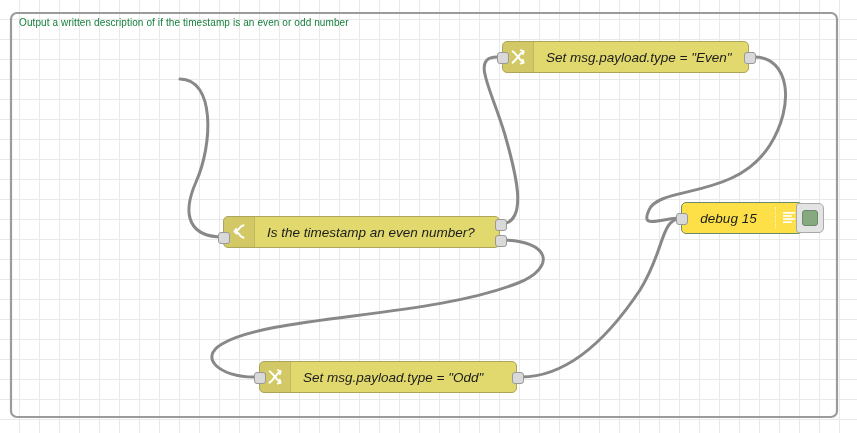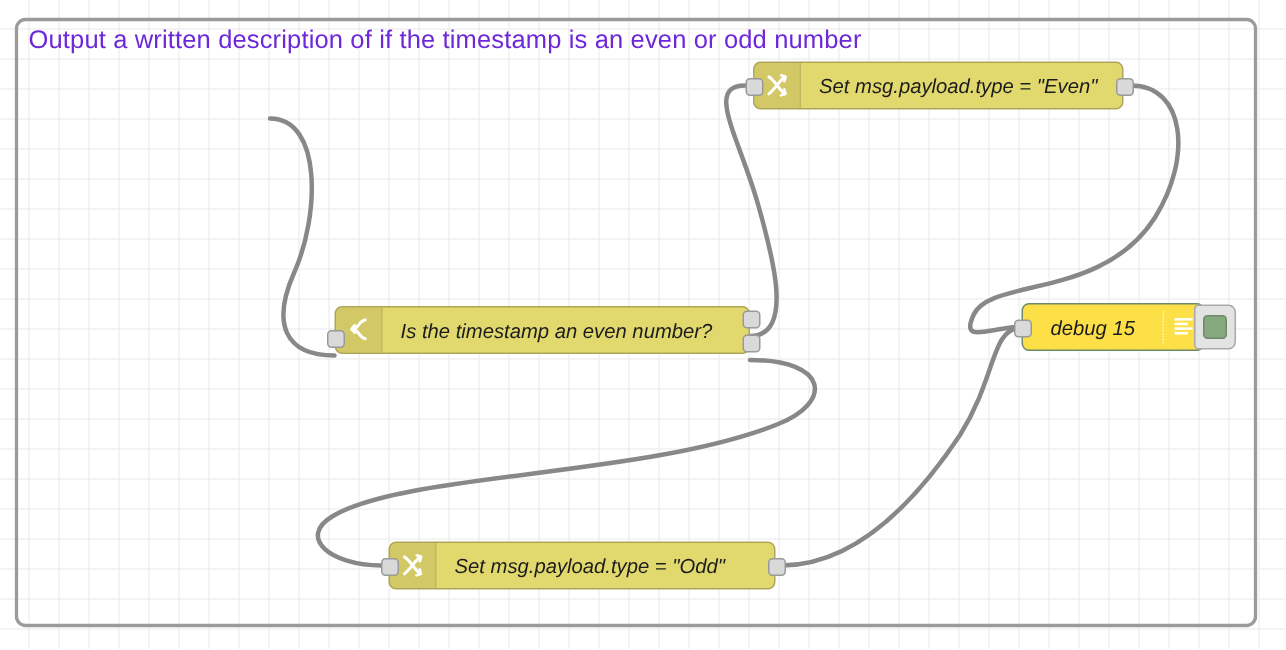--- a/index.html
+++ b/index.html
@@ -44,22 +44,22 @@
     stroke: #9b9b9b;
     stroke-width: 2.2;
     rx: 6;
     ry: 6;
   }
   
   .group-label {
     position: absolute;
     left: 19px;
     top: 17px;
-    font-size: 17px;
-    color: #6d28d9;
+    font-size: 10px;
+    color: #15803d;
     white-space: nowrap;
     letter-spacing: .1px;
   }
   
   .node {
     position: absolute;
     display: flex;
     align-items: stretch;
     height: 32px;
     border-radius: 5px;
@@ -186,21 +186,21 @@
     <path id="wire-0" class="wire" d="M 180,79 C 215,79 213,144 196,182 C 181,216 190,237 223,237"></path>
     <path id="wire-1" class="wire" d="M 500,224 C 530,224 515,170 505,135 C 492,90 470,57 497,57"></path>
     <path id="wire-2" class="wire" d="M 500,240 C 552,240 556,268 518,283 C 430,318 270,315 222,344 C 198,358 220,377 254,377"></path>
     <path id="wire-3" class="wire" d="M 754,57 C 790,57 795,105 770,145 C 735,200 660,185 649,210 C 640,230 660,218 681,218"></path>
     <path id="wire-4" class="wire" d="M 521,377 C 560,377 600,350 640,290 C 665,250 660,220 681,218"></path>
   </svg>
 
   <div class="group-label">Output a written description of if the timestamp is an even or odd number</div>
 
 
-  <div class="node n-switch" id="node-switch" style="left: 223px; top: 204px; width: 277px;">
+  <div class="node n-switch" id="node-switch" style="left: 223px; top: 216px; width: 277px;">
     <div class="node-inner">
       <div class="node-icon">
         <svg class="glyph" width="18" height="18" viewBox="0 0 18 18" aria-hidden="true">
           <path d="M13.5 2.2 C8.8 3.4 9.6 7.6 5.4 8.4 C9.6 9.2 8.8 13.4 13.5 14.8" fill="none" stroke="#ffffff" stroke-width="2" stroke-linecap="round" stroke-linejoin="round"></path>
           <path d="M6.4 6.0 L4.4 8.4 L6.6 10.6" fill="none" stroke="#ffffff" stroke-width="2" stroke-linecap="round" stroke-linejoin="round"></path>
         </svg>
       </div>
       <div class="node-label italic">Is the timestamp an even number?</div>
     </div>
     <div class="port" id="port-switch-in" style="left: -6px; top: 15px;"></div>

